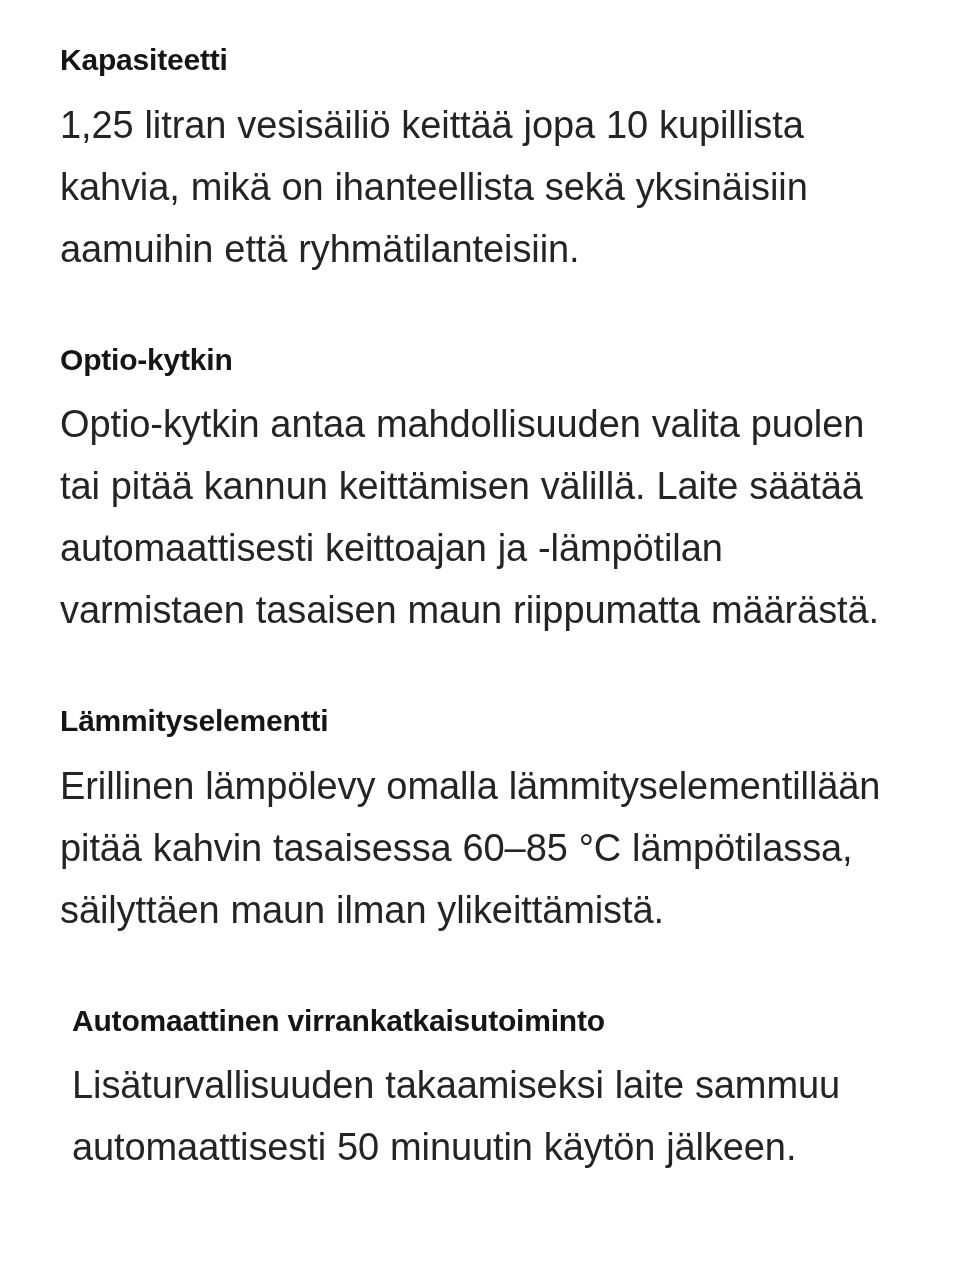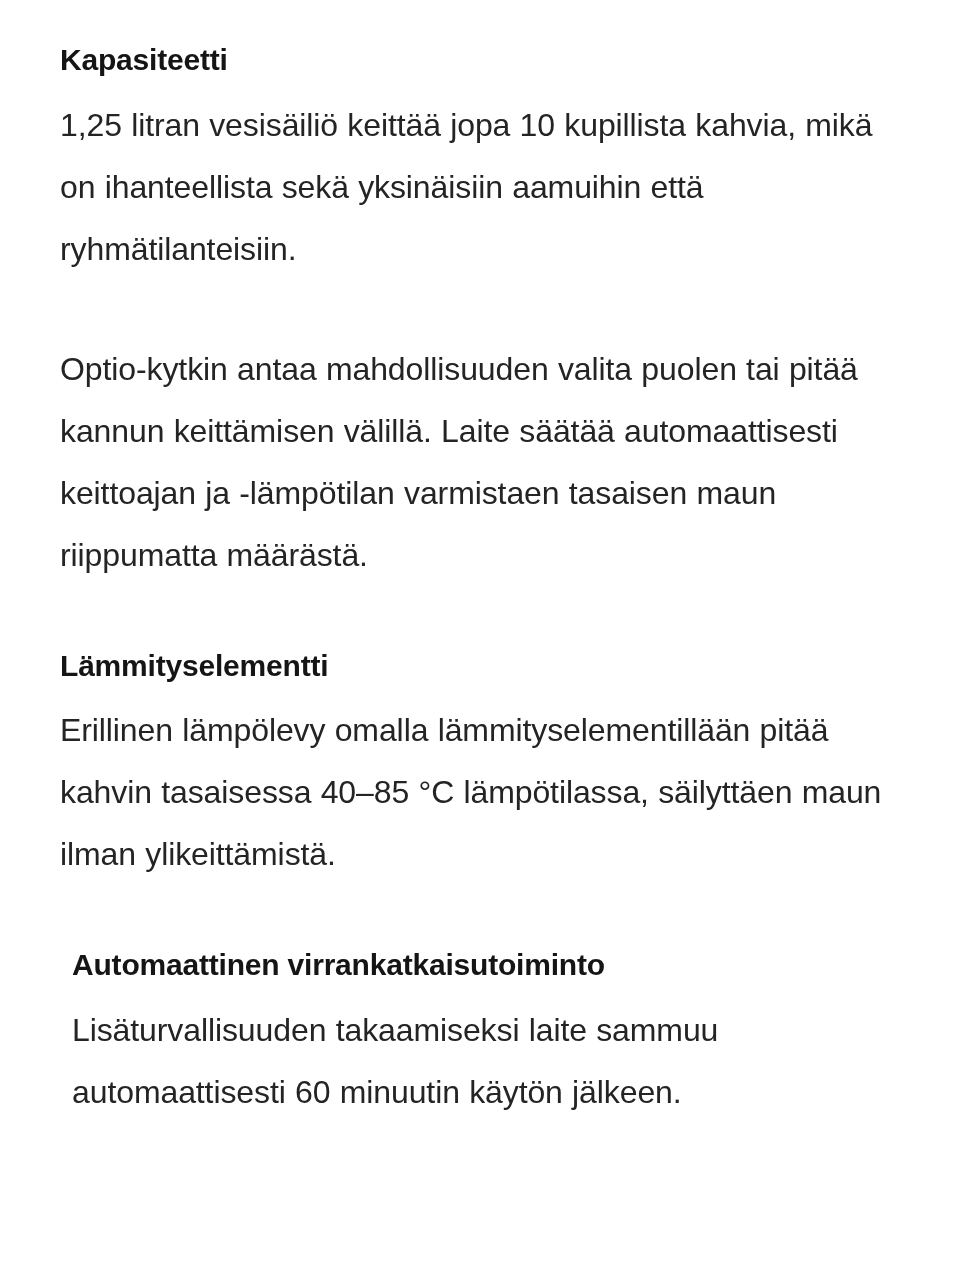--- a/index.html
+++ b/index.html
@@ -37,47 +37,48 @@
     font-size: 30px;
     font-weight: 700;
     line-height: 1.45;
     letter-spacing: -0.2px;
     color: #151515;
     margin: 0 0 12px 0;
     white-space: nowrap;
   }
 
   .section-body {
-    font-size: 32px;
+    font-size: 38px;
     font-weight: 400;
     line-height: 62px;
     letter-spacing: -0.1px;
     color: #242424;
     margin: 0;
     max-width: 836px;
     word-spacing: 0.5px;
   }
 </style>
 </head>
 <body>
 
 <div class="page">
 
   <section class="section">
     <h2 class="section-heading">Kapasiteetti</h2>
     <p class="section-body">1,25 litran vesisäiliö keittää jopa 10 kupillista kahvia, mikä on ihanteellista sekä yksinäisiin aamuihin että ryhmätilanteisiin.</p>
   </section>
 
   <section class="section">
+    <h2 class="section-heading">Optio-kytkin</h2>
     <p class="section-body">Optio-kytkin antaa mahdollisuuden valita puolen tai pitää kannun keittämisen välillä. Laite säätää automaattisesti keittoajan ja -lämpötilan varmistaen tasaisen maun riippumatta määrästä.</p>
   </section>
 
   <section class="section">
     <h2 class="section-heading">Lämmityselementti</h2>
-    <p class="section-body">Erillinen lämpölevy omalla lämmityselementillään pitää kahvin tasaisessa 40–85 °C lämpötilassa, säilyttäen maun ilman ylikeittämistä.</p>
+    <p class="section-body">Erillinen lämpölevy omalla lämmityselementillään pitää kahvin tasaisessa 60–85 °C lämpötilassa, säilyttäen maun ilman ylikeittämistä.</p>
   </section>
 
   <section class="section">
     <h2 class="section-heading">Automaattinen virrankatkaisutoiminto</h2>
-    <p class="section-body">Lisäturvallisuuden takaamiseksi laite sammuu automaattisesti 60 minuutin käytön jälkeen.</p>
+    <p class="section-body">Lisäturvallisuuden takaamiseksi laite sammuu automaattisesti 50 minuutin käytön jälkeen.</p>
   </section>
 
 </div>
 
 </body></html>

